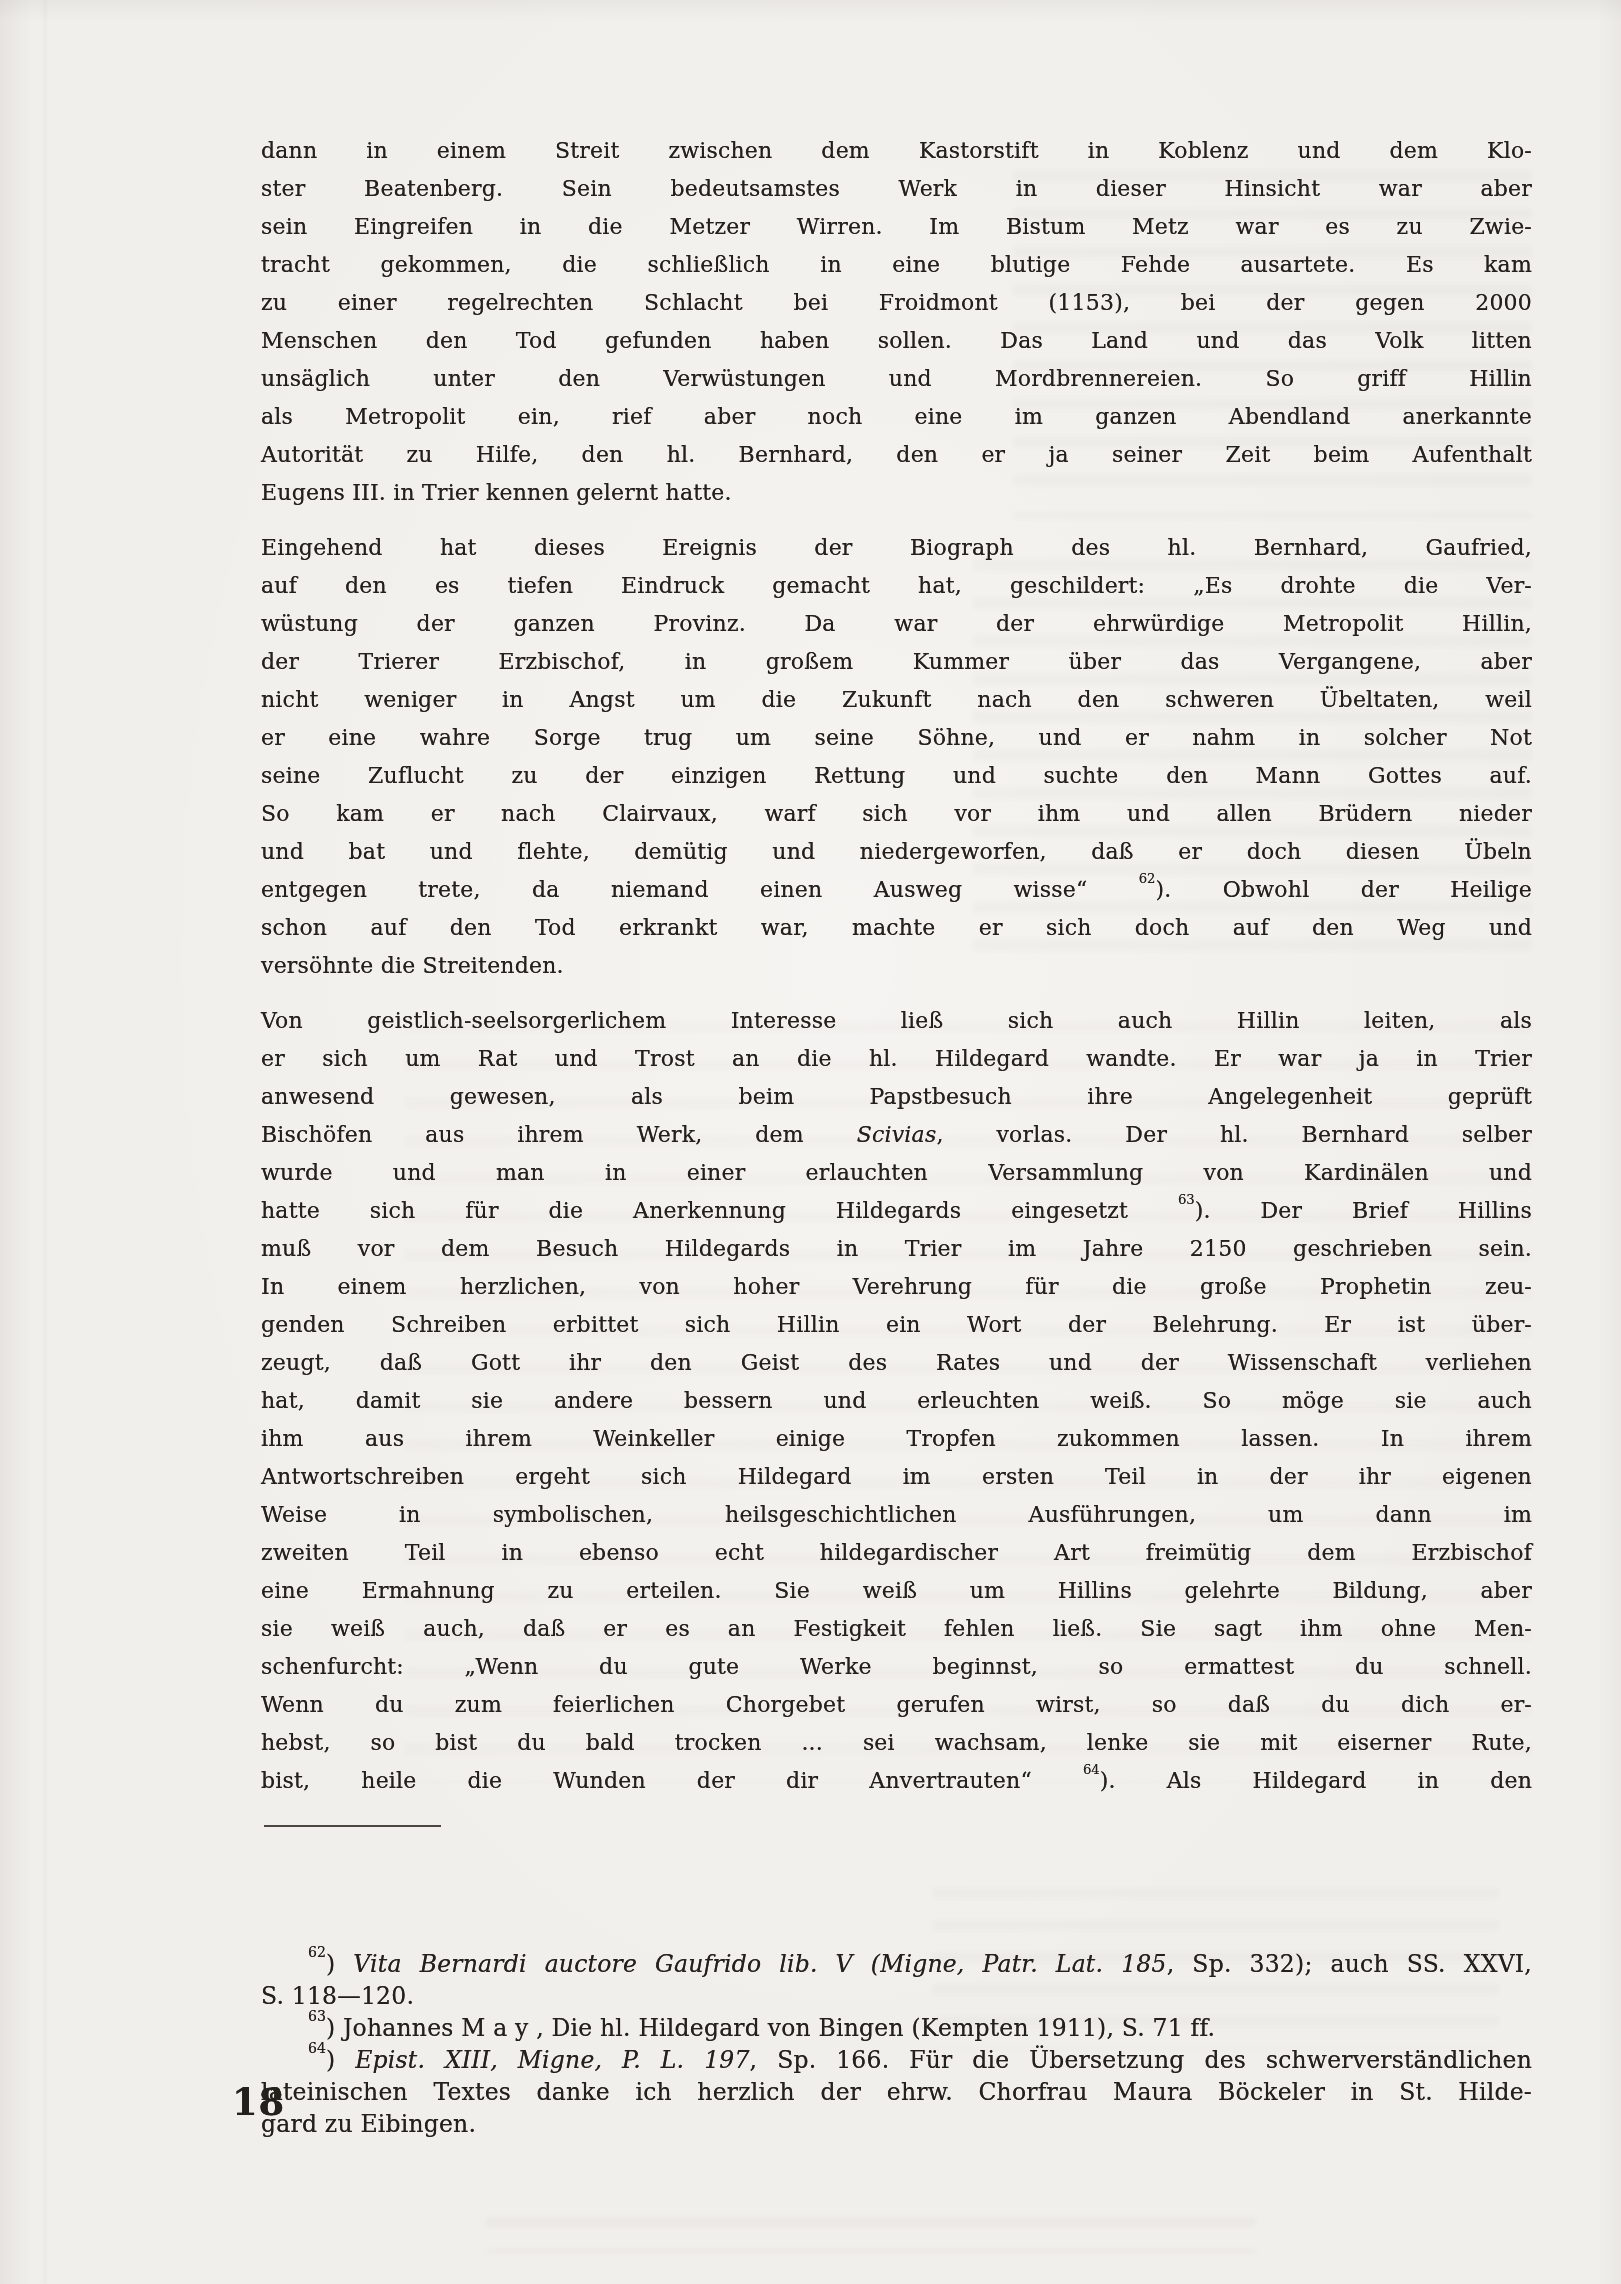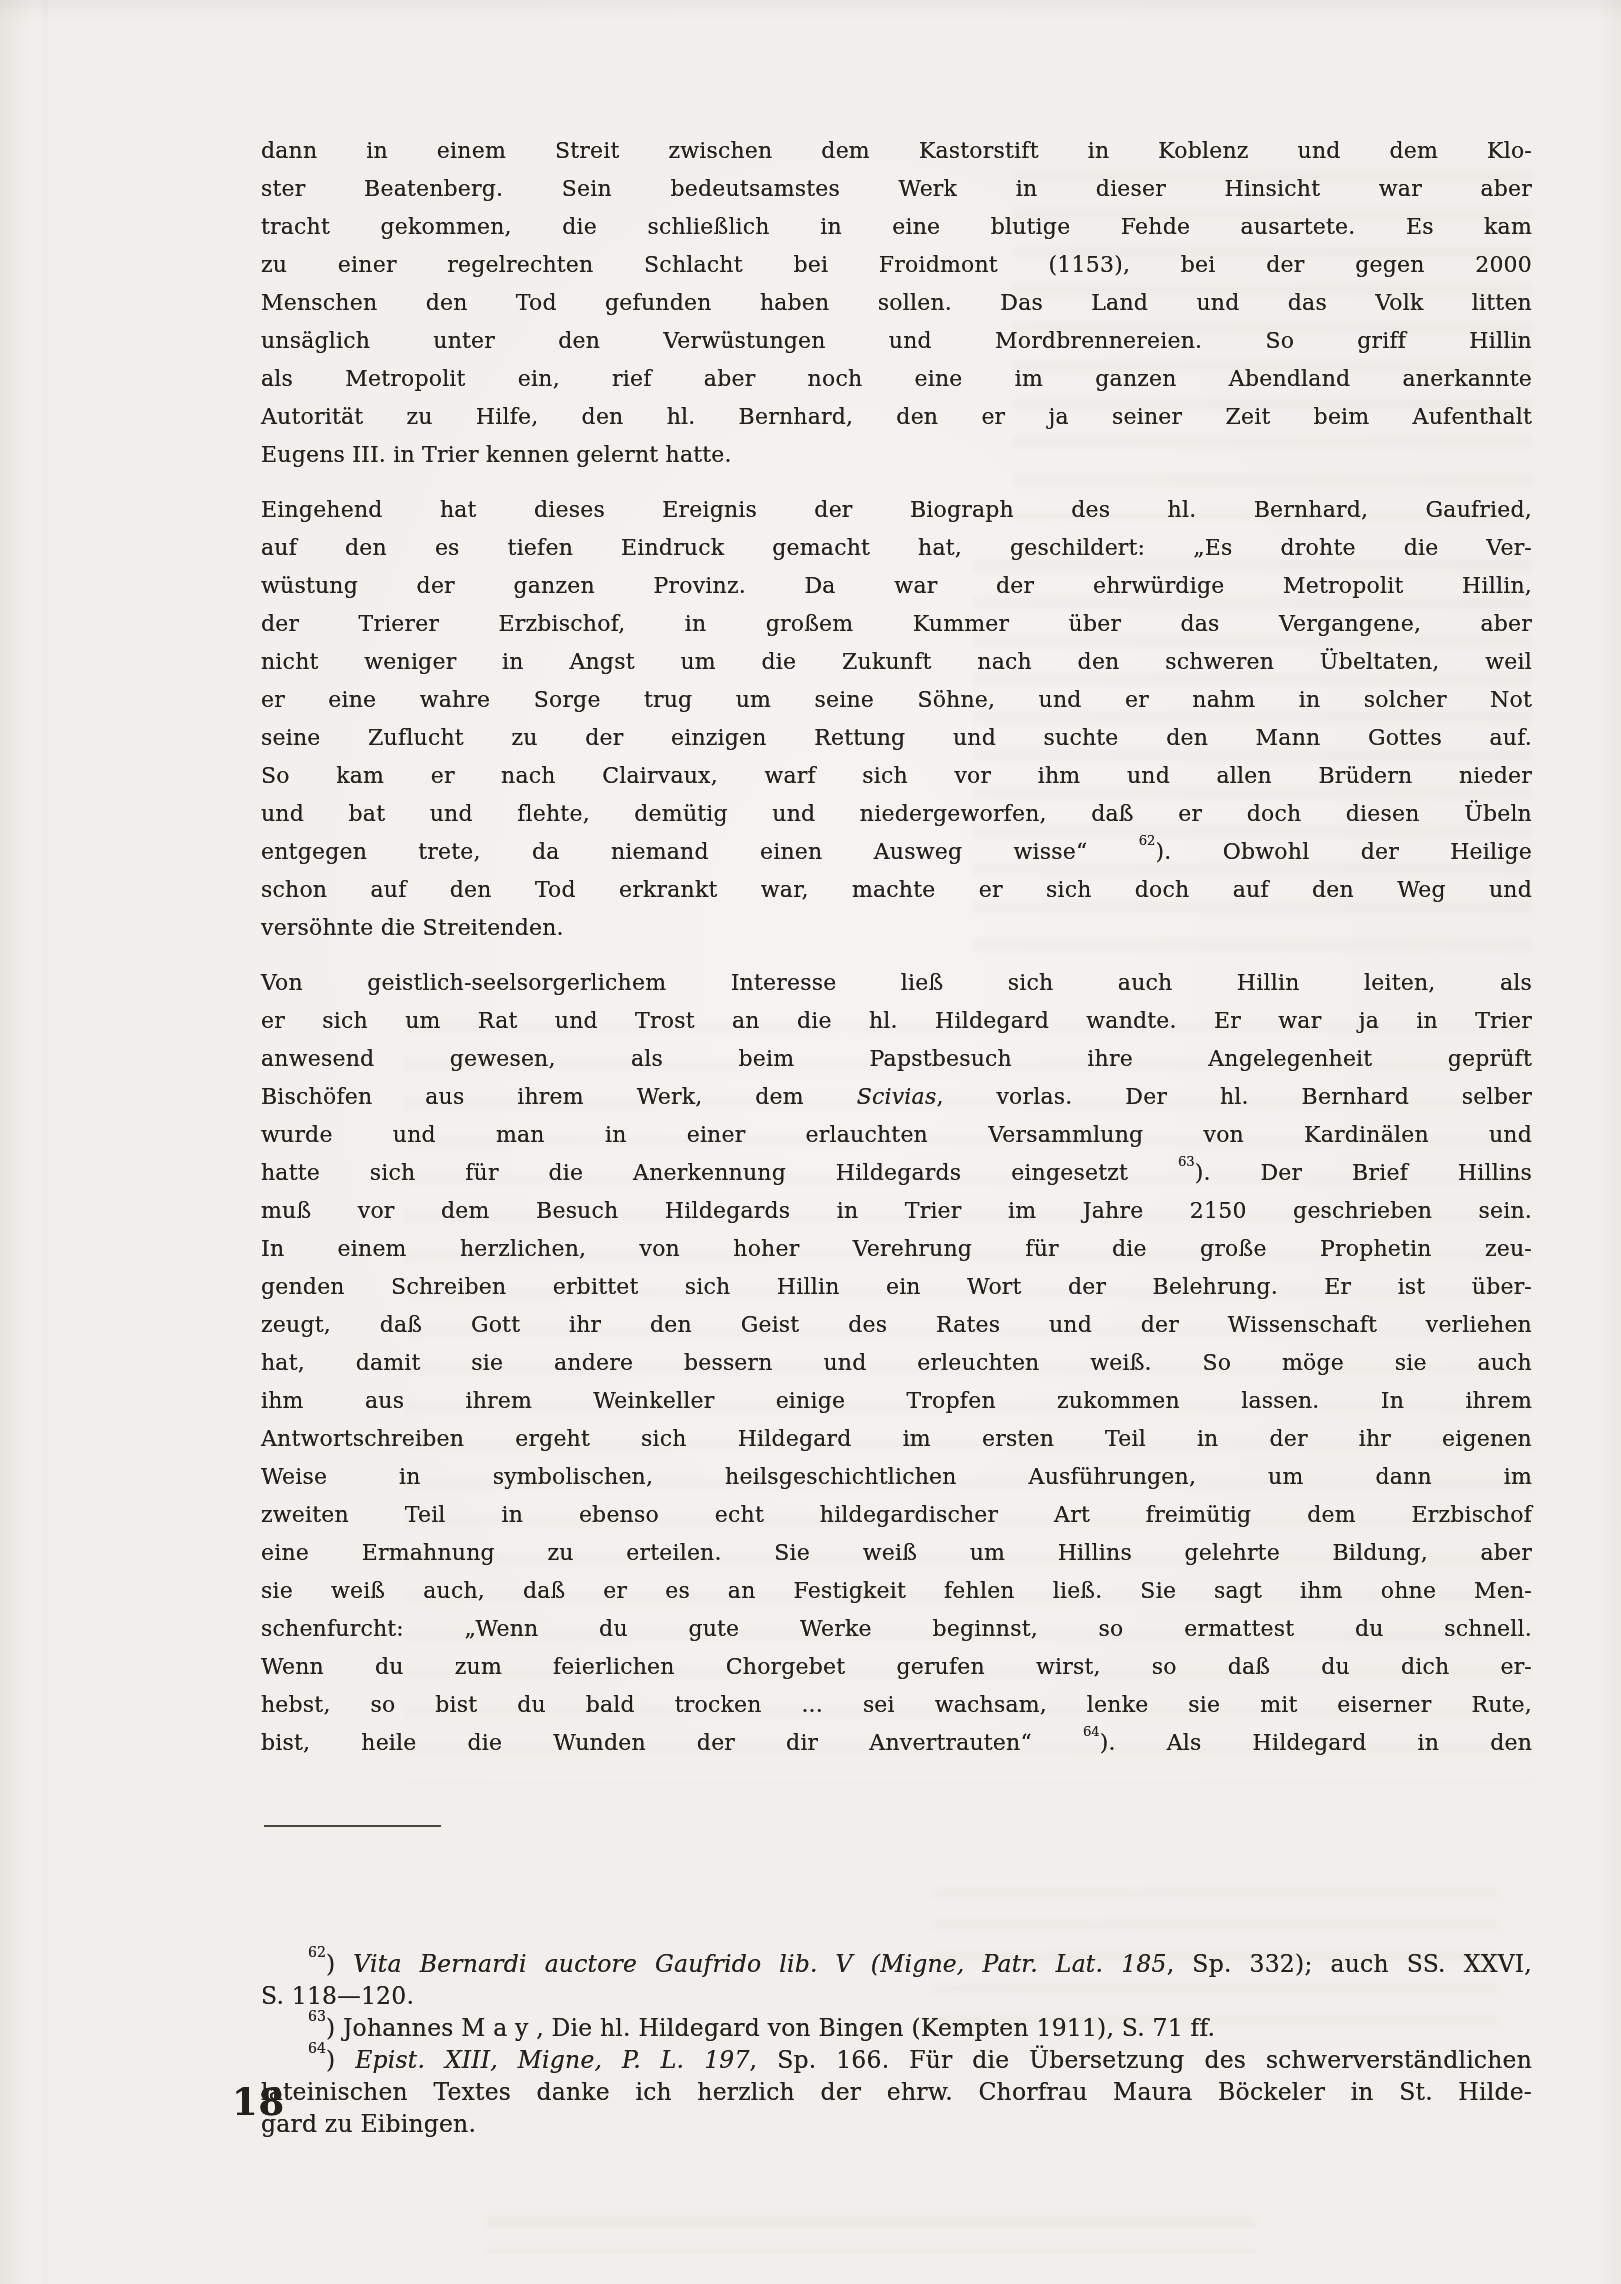--- a/index.html
+++ b/index.html
@@ -70,20 +70,21 @@
   <div class="bleed" style="left:1013px;top:170px;width:519px;height:349px;"></div>
   <div class="bleed" style="left:973px;top:559px;width:559px;height:405px;"></div>
   <div class="bleed" style="left:405px;top:1021px;width:1127px;height:762px;opacity:0.04;"></div>
   <div class="bleed fnb" style="left:932px;top:1888px;width:567px;height:162px;"></div>
   <div class="bleed fnb" style="left:486px;top:2217px;width:770px;height:36px;opacity:0.07;"></div>
 
   <div class="main-text" id="body-text">
       <div class="para">
         <div class="line jl"><span>dann in einem Streit zwischen dem Kastorstift in Koblenz und dem Klo-</span></div>
         <div class="line jl"><span>ster Beatenberg. Sein bedeutsamstes Werk in dieser Hinsicht war aber</span></div>
+        <div class="line jl"><span>sein Eingreifen in die Metzer Wirren. Im Bistum Metz war es zu Zwie-</span></div>
         <div class="line jl"><span>tracht gekommen, die schließlich in eine blutige Fehde ausartete. Es kam</span></div>
         <div class="line jl"><span>zu einer regelrechten Schlacht bei Froidmont (1153), bei der gegen 2000</span></div>
         <div class="line jl"><span>Menschen den Tod gefunden haben sollen. Das Land und das Volk litten</span></div>
         <div class="line jl"><span>unsäglich unter den Verwüstungen und Mordbrennereien. So griff Hillin</span></div>
         <div class="line jl"><span>als Metropolit ein, rief aber noch eine im ganzen Abendland anerkannte</span></div>
         <div class="line jl"><span>Autorität zu Hilfe, den hl. Bernhard, den er ja seiner Zeit beim Aufenthalt</span></div>
         <div class="line"><span>Eugens III. in Trier kennen gelernt hatte.</span></div>
       </div>
       <div class="para">
         <div class="line jl"><span>Eingehend hat dieses Ereignis der Biograph des hl. Bernhard, Gaufried,</span></div>

